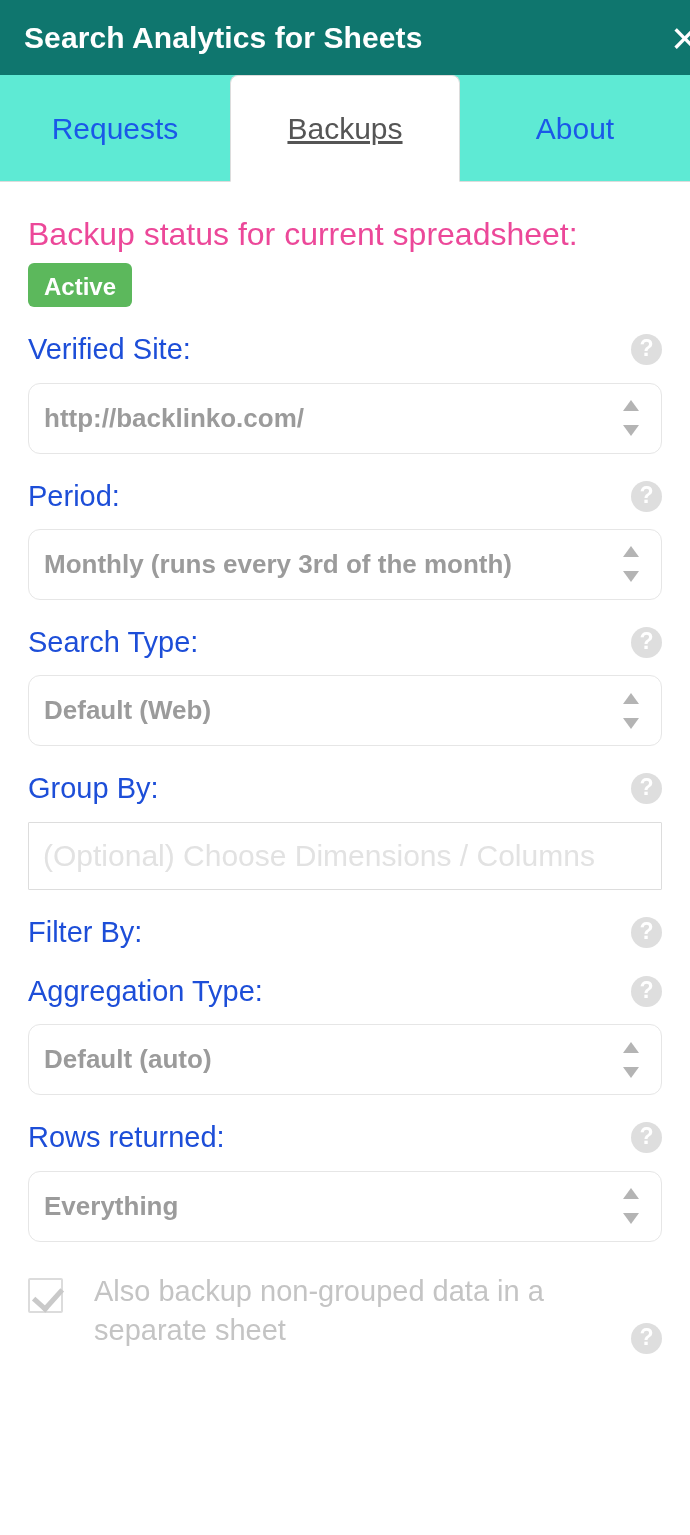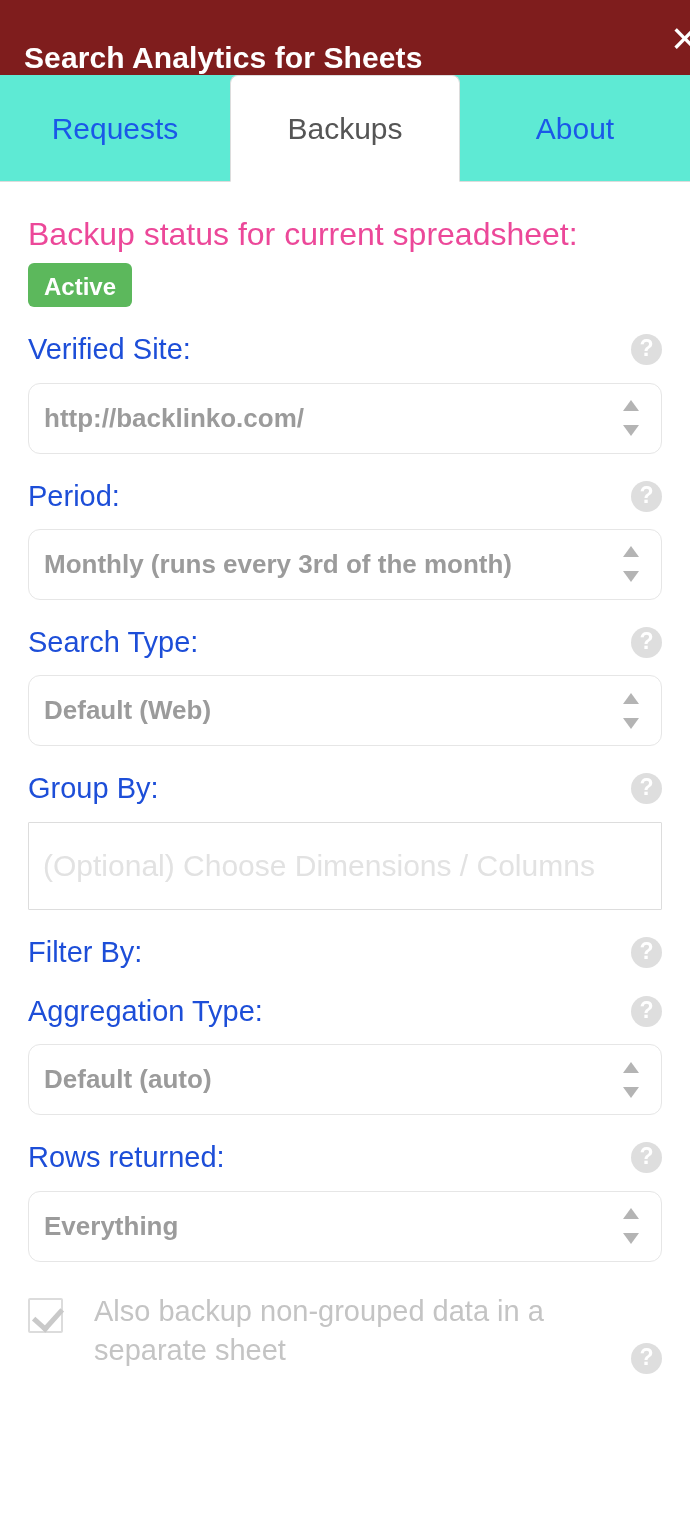--- a/index.html
+++ b/index.html
@@ -9,23 +9,23 @@
     height: 1535px;
     background: #ffffff;
     font-family: "Liberation Sans", sans-serif;
     overflow: hidden;
   }
 
   
   .titlebar {
     position: relative;
     height: 75px;
-    background: #7f1d1d;
-    display: flex;
-    align-items: flex-end;
+    background: #0f766e;
+    display: flex;
+    align-items: center;
   }
   .titlebar-title {
     color: #ffffff;
     font-size: 30px;
     font-weight: bold;
     letter-spacing: 0.1px;
     margin-left: 24px;
   }
   .titlebar-close {
     position: absolute;
@@ -68,20 +68,21 @@
     position: relative;
     background: transparent;
   }
   .tab.active {
     color: #555555;
     background: #ffffff;
     border: 1px solid #dcdcdc;
     border-bottom-color: #ffffff;
     border-radius: 8px 8px 0 0;
     z-index: 2;
+    text-decoration: underline;
   }
 
   
   .body {
     padding: 0 0 0 0;
     background: #ffffff;
   }
   .section {
     padding: 0 28px;
   }
@@ -177,21 +178,21 @@
     width: 0; height: 0;
     border-left: 8.5px solid transparent;
     border-right: 8.5px solid transparent;
   }
   .spinner i.up   { border-bottom: 11px solid #b4b4b4; }
   .spinner i.down { border-top: 11px solid #b4b4b4; }
 
   
   .token-input {
     width: 100%;
-    height: 88px;
+    height: 68px;
     border: 1px solid #dddddd;
     background: #ffffff;
     display: flex;
     align-items: center;
     padding: 0 14px;
     cursor: text;
     border-radius: 1px;
   }
   .token-placeholder {
     font-size: 30px;

